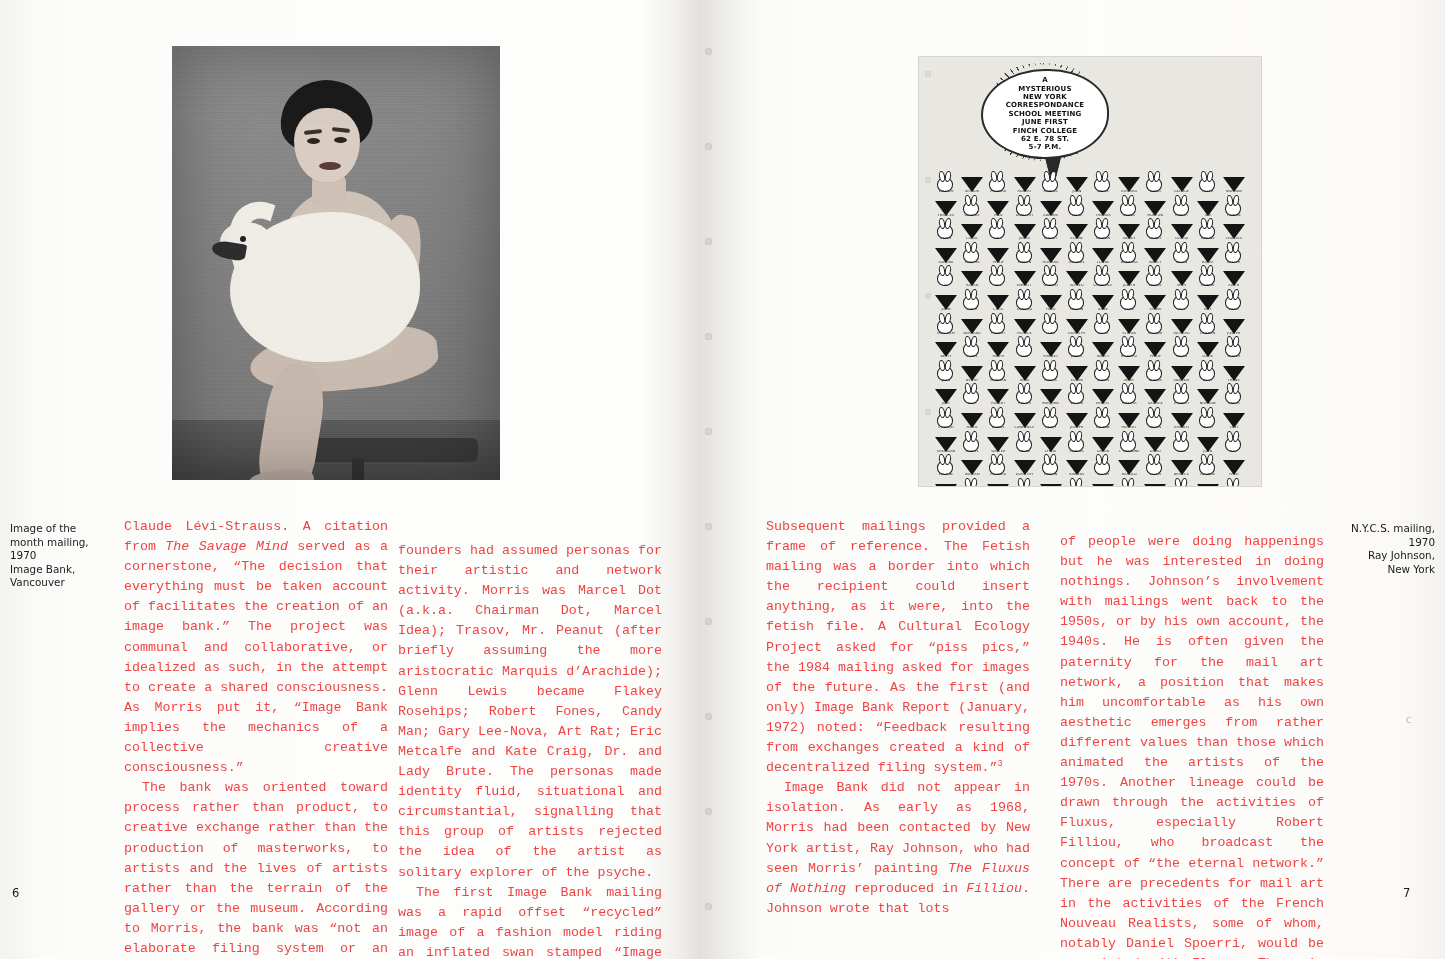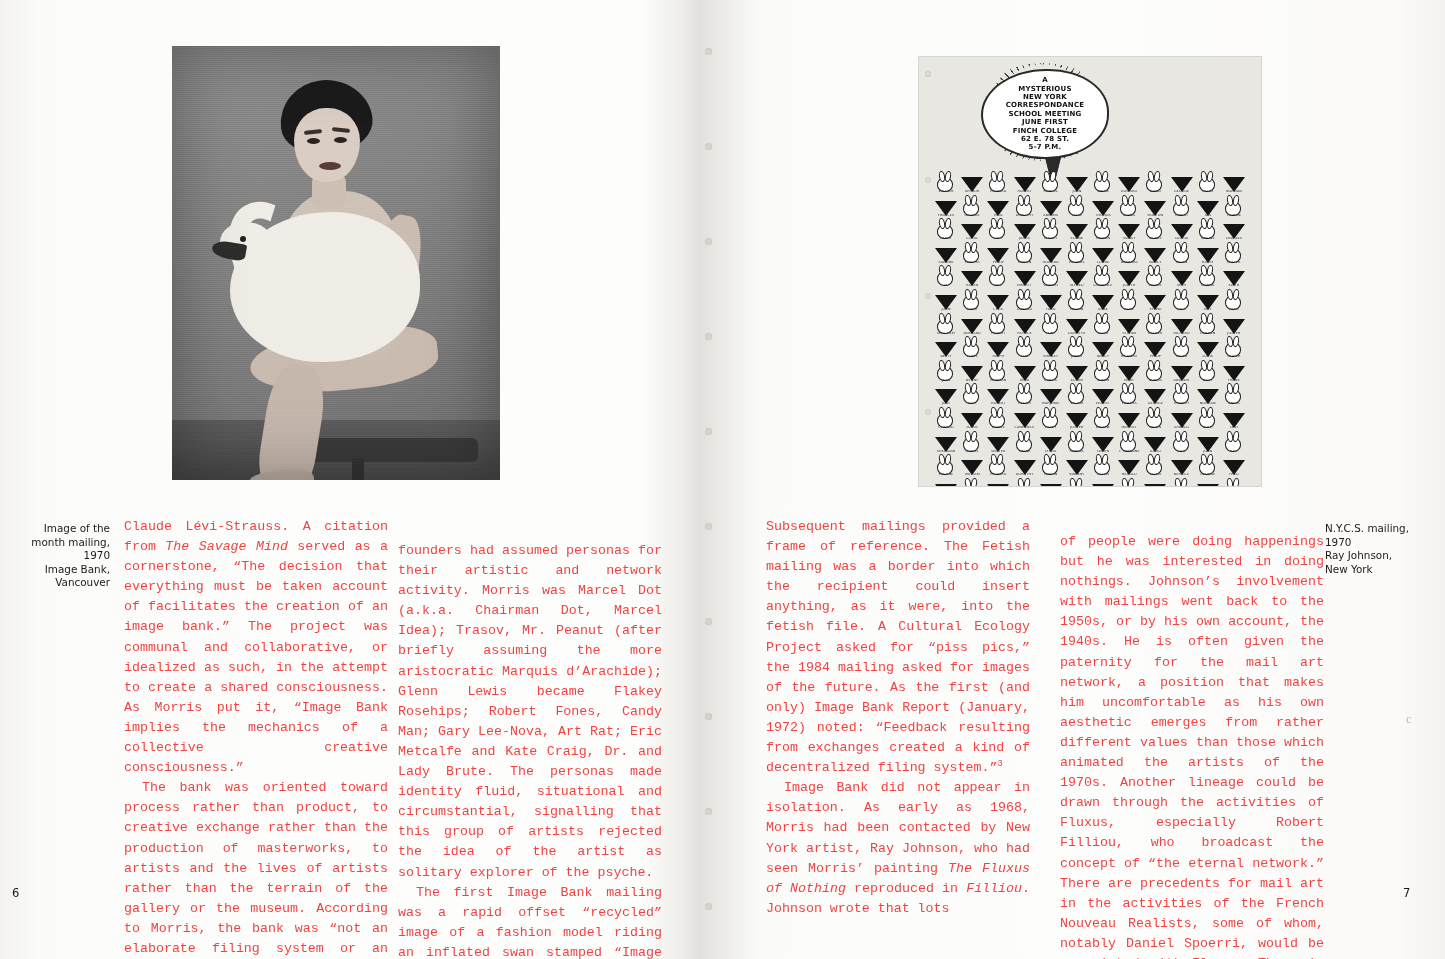--- a/index.html
+++ b/index.html
@@ -263,22 +263,22 @@
   #col3 { left: 766px; top: 517px; }
   #col4 { left: 1036px; top: 532px; margin-left: 24px; }
 
   .caption {
     position: absolute;
     font-family: "DejaVu Sans", sans-serif;
     font-size: 10.4px;
     line-height: 13.6px;
     color: #1a1a1a;
   }
-  #cap-left { left: 10px; top: 522px; width: 100px; text-align: right; }
-  #cap-right { left: 1325px; top: 522px; width: 110px; text-align: left; }
+  #cap-left { left: 10px; top: 522px; width: 100px; text-align: left; }
+  #cap-right { left: 1325px; top: 522px; width: 110px; text-align: right; }
 
   .folio {
     position: absolute;
     font-family: "DejaVu Sans", sans-serif;
     font-size: 11.5px;
     color: #1a1a1a;
   }
   #folio-left { left: 12px; top: 886px; }
   #folio-right { left: 1403px; top: 886px; }
   sup { font-size: 8.6px; vertical-align: super; line-height: 0; }

